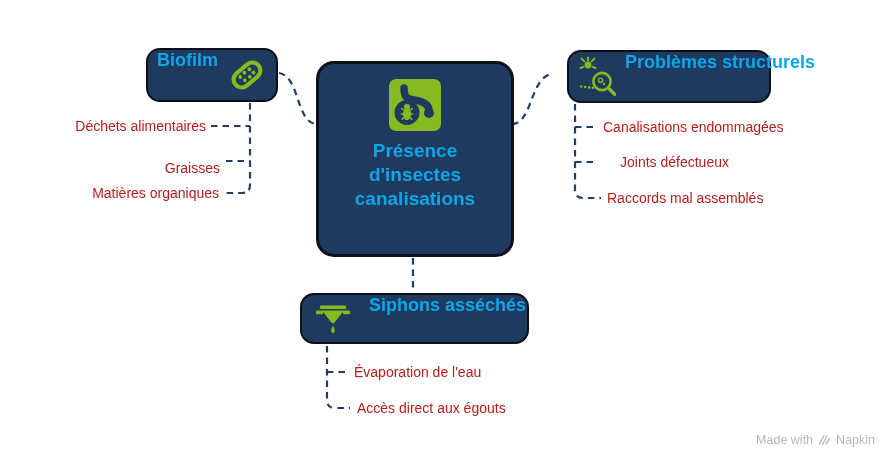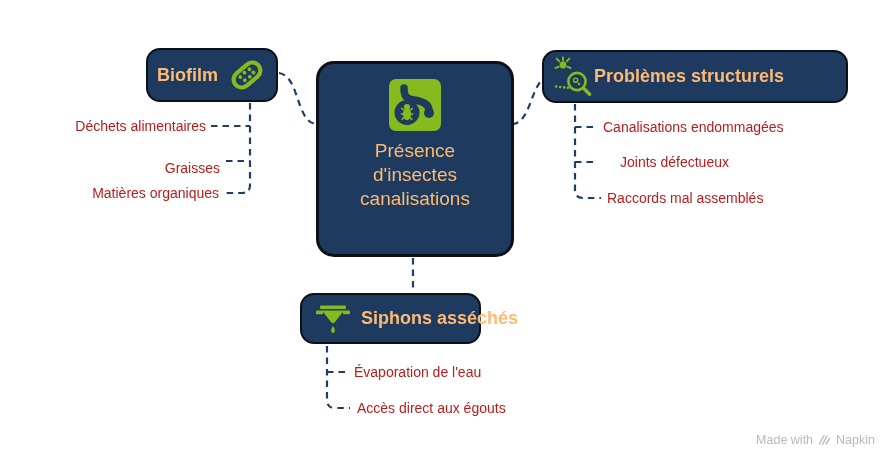--- a/index.html
+++ b/index.html
@@ -5,36 +5,36 @@
   html,body{margin:0;padding:0;background:#ffffff;}
   #canvas{
     position:relative;width:888px;height:468px;overflow:hidden;
     background:#ffffff;font-family:"Liberation Sans", sans-serif;
   }
   #connectors{position:absolute;left:0;top:0;pointer-events:none;}
 
   .node{
     position:absolute;box-sizing:border-box;
     background:#1e3a5e;border:2.5px solid #0c1018;border-radius:14px;
-    display:flex;align-items:center;color:#fdba74;
+    display:flex;color:#0ea5e9;
   }
   .nlabel{font-size:18px;font-weight:bold;white-space:nowrap;}
   .icon{display:flex;align-items:center;justify-content:center;flex:0 0 auto;}
   .icon svg{overflow:visible;}
 
   #node-biofilm{left:146px;top:48px;width:132px;height:54px;padding:0 10px;justify-content:center;gap:9px;}
-  #node-structural{left:542px;top:50px;width:306px;height:53px;padding:0 8px;}
-  #node-siphons{left:300px;top:293px;width:181px;height:51px;padding:16px 12px;gap:9px;}
+  #node-structural{left:567px;top:50px;width:204px;height:53px;padding:0 8px;gap:6px;}
+  #node-siphons{left:300px;top:293px;width:229px;height:51px;padding:0 12px;gap:17px;}
 
   #node-central{
     left:316px;top:61px;width:198px;height:196px;border-radius:18px;border-width:3px;
     flex-direction:column;justify-content:flex-start;padding-top:15px;gap:8px;
   }
   .ctext{display:flex;flex-direction:column;align-items:center;}
-  .cline{font-size:19px;line-height:24px;font-weight:normal;text-align:center;white-space:nowrap;}
+  .cline{font-size:19px;line-height:24px;font-weight:bold;text-align:center;white-space:nowrap;}
 
   .item{position:absolute;font-size:14px;line-height:22px;color:#b91c1c;white-space:nowrap;}
   #it-b1{right:682px;top:115px;text-align:right;}
   #it-b2{right:668px;top:150px;text-align:right;margin-top:7px;}
   #it-b3{right:669px;top:182px;text-align:right;}
   #it-s1{left:603px;top:116px;}
   #it-s2{left:604px;top:151px;margin-left:16px;}
   #it-s3{left:607px;top:187px;}
   #it-d1{left:354px;top:361px;}
   #it-d2{left:357px;top:397px;}

